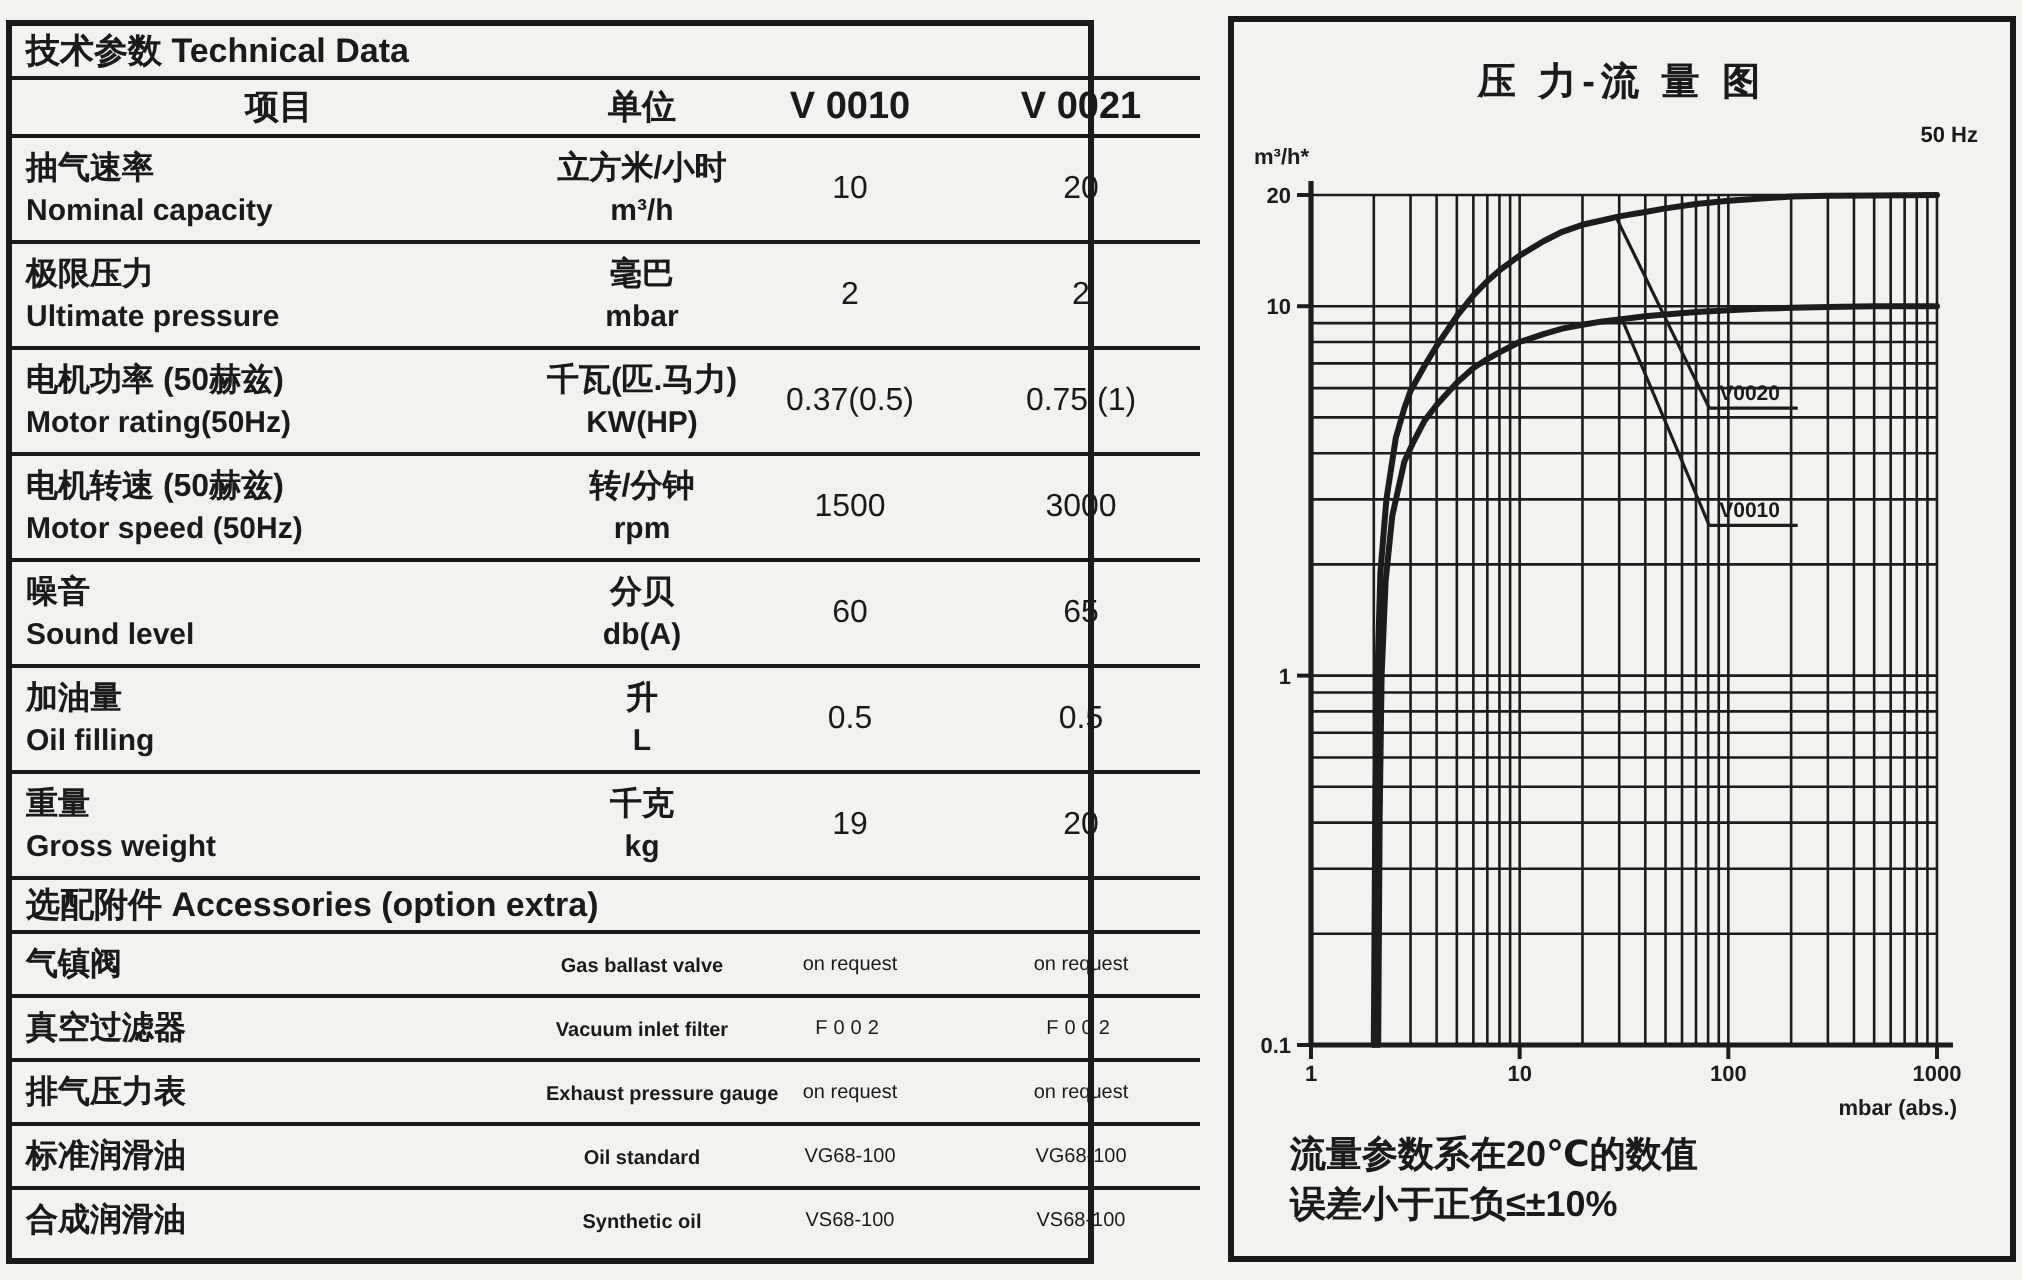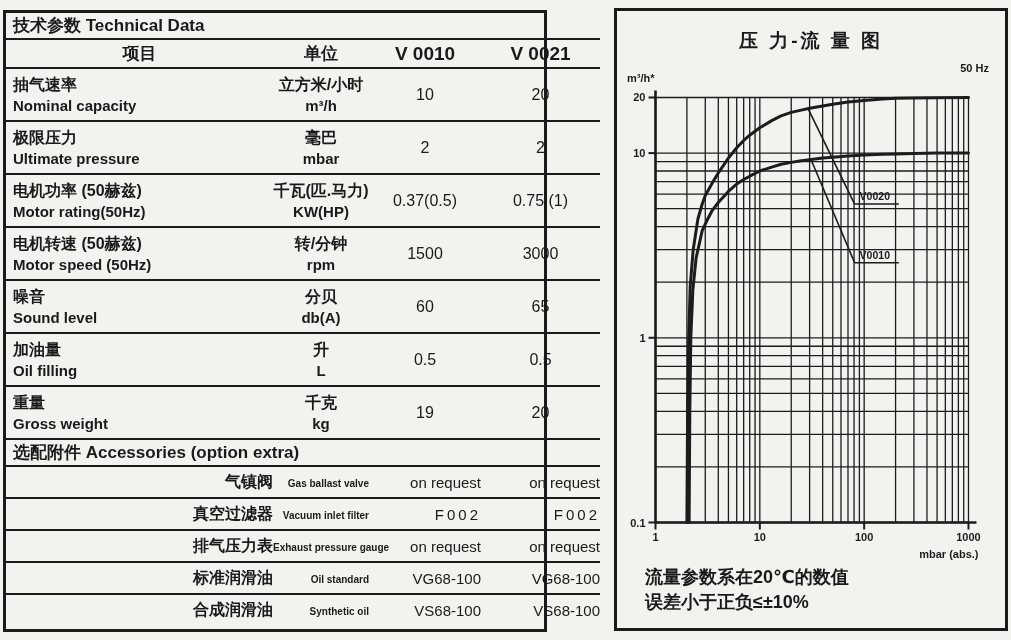--- a/index.html
+++ b/index.html
@@ -15,33 +15,33 @@
 
   table.spec{border-collapse:collapse;width:594px;table-layout:fixed;}
   table.spec tr{border-bottom:2px solid #1a1a1a;}
   table.spec tr:last-child{border-bottom:none;}
   table.spec td{padding:0;vertical-align:middle;overflow:visible;}
 
   .r-title td{height:25px;}
   .r-head td{height:27px;}
   .r-data td{height:51px;}
   .r-acct td{height:25px;}
-  .r-acc td{height:30px;text-align:right;}
+  .r-acc td{height:30px;}
 
   .c-title{font-size:17px;font-weight:bold;padding-left:7px !important;white-space:nowrap;}
   .h-item,.h-unit{font-size:17px;font-weight:bold;text-align:center;margin-top:48px;}
   .h-model{font-size:19px;font-weight:bold;text-align:center;white-space:nowrap;}
   .c-item{text-align:left;padding-left:7px !important;}
   .c-unit{text-align:center;}
   .c-val{text-align:center;font-size:16px;white-space:nowrap;}
   .cn{font-size:16px;font-weight:bold;line-height:21px;white-space:nowrap;}
   .en{font-size:15px;font-weight:bold;line-height:21px;white-space:nowrap;}
   .acc-cn{font-size:16px;font-weight:bold;white-space:nowrap;}
   .acc-en{font-size:10px;font-weight:bold;white-space:nowrap;}
-  .r-acc .c-val{font-size:15px;}
+  .r-acc .c-val{font-size:10px;}
   .sp{letter-spacing:3px;}
 
   .chart-title{
     position:absolute;top:17px;left:0;width:100%;text-align:center;
     font-size:19px;font-weight:bold;letter-spacing:3px;white-space:nowrap;
   }
   .freq{position:absolute;top:51px;right:16px;font-size:11px;font-weight:bold;}
   .notes{position:absolute;left:28px;top:554px;font-size:18px;font-weight:bold;line-height:25px;white-space:nowrap;}
   #chart-svg{position:absolute;left:0;top:0;}
 </style>

